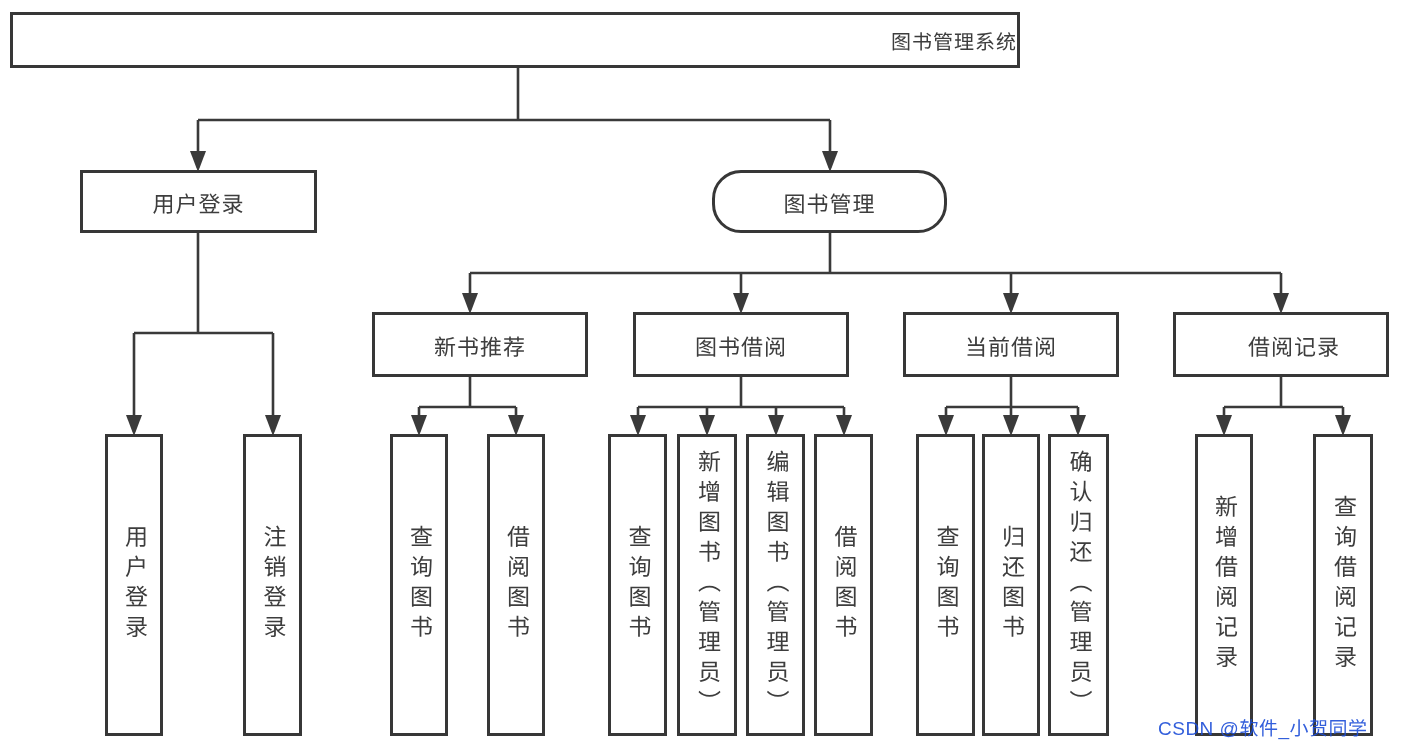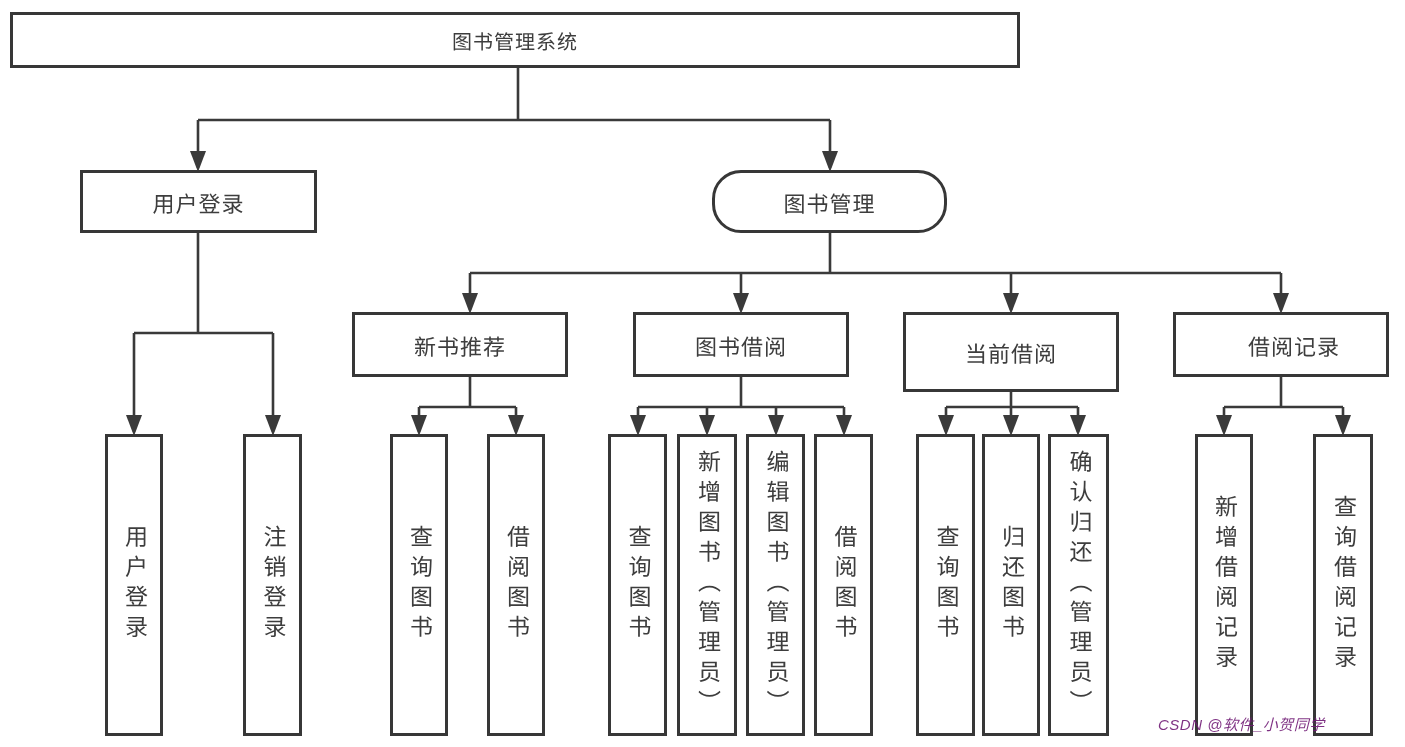--- a/index.html
+++ b/index.html
@@ -34,27 +34,26 @@
     text-orientation: mixed;
     font-size: 23px;
     line-height: 1;
     letter-spacing: 7px;
     white-space: nowrap;
   }
   .watermark {
     position: absolute;
     left: 1158px;
     top: 713px;
-    font-size: 15px;
-    color: #701a75;
+    font-size: 19px;
+    color: #1d4ed8;
     opacity: 0.9;
     letter-spacing: 0.5px;
     z-index: 10;
     white-space: nowrap;
-    font-style: italic;
   }
 </style>
 </head>
 <body>
 
 <div class="canvas">
 
   <svg class="connectors" width="1405" height="747" viewBox="0 0 1405 747" aria-hidden="true">
     <g stroke="#3a3a3a" stroke-width="2.6" fill="none">
 
@@ -88,38 +87,38 @@
       <polygon points="768,415 784,415 776,436"></polygon>
       <polygon points="836,415 852,415 844,436"></polygon>
       <polygon points="938,415 954,415 946,436"></polygon>
       <polygon points="1003,415 1019,415 1011,436"></polygon>
       <polygon points="1070,415 1086,415 1078,436"></polygon>
       <polygon points="1216,415 1232,415 1224,436"></polygon>
       <polygon points="1335,415 1351,415 1343,436"></polygon>
     </g>
   </svg>
 
-  <div class="box" style="left:10px; top:12px; width:1010px; height:56px;">
+  <div class="box" style="left:10px; top:12px; width:1010px; height:56px;justify-content:flex-end;">
     <span class="root-label">图书管理系统</span>
   </div>
 
   <div class="box" style="left:80px; top:170px; width:237px; height:63px;">
     <span class="h-label">用户登录</span>
   </div>
   <div class="box" style="left:712px; top:170px; width:235px; height:63px;border-radius:29px;">
     <span class="h-label">图书管理</span>
   </div>
 
-  <div class="box" style="left:352px; top:312px; width:216px; height:65px;">
+  <div class="box" style="left:372px; top:312px; width:216px; height:65px;">
     <span class="h-label">新书推荐</span>
   </div>
   <div class="box" style="left:633px; top:312px; width:216px; height:65px;text-align:center;">
     <span class="h-label">图书借阅</span>
   </div>
-  <div class="box" style="left:903px; top:312px; width:216px; height:80px;">
+  <div class="box" style="left:903px; top:312px; width:216px; height:65px;">
     <span class="h-label">当前借阅</span>
   </div>
   <div class="box" style="left:1173px; top:312px; width:216px; height:65px;padding-left:26px;">
     <span class="h-label">借阅记录</span>
   </div>
 
   <div class="box v-box" style="left:105px; top:434px; width:58px; height:302px;">
     <span>用户登录</span>
   </div>
   <div class="box v-box" style="left:243px; top:434px; width:59px; height:302px;">

